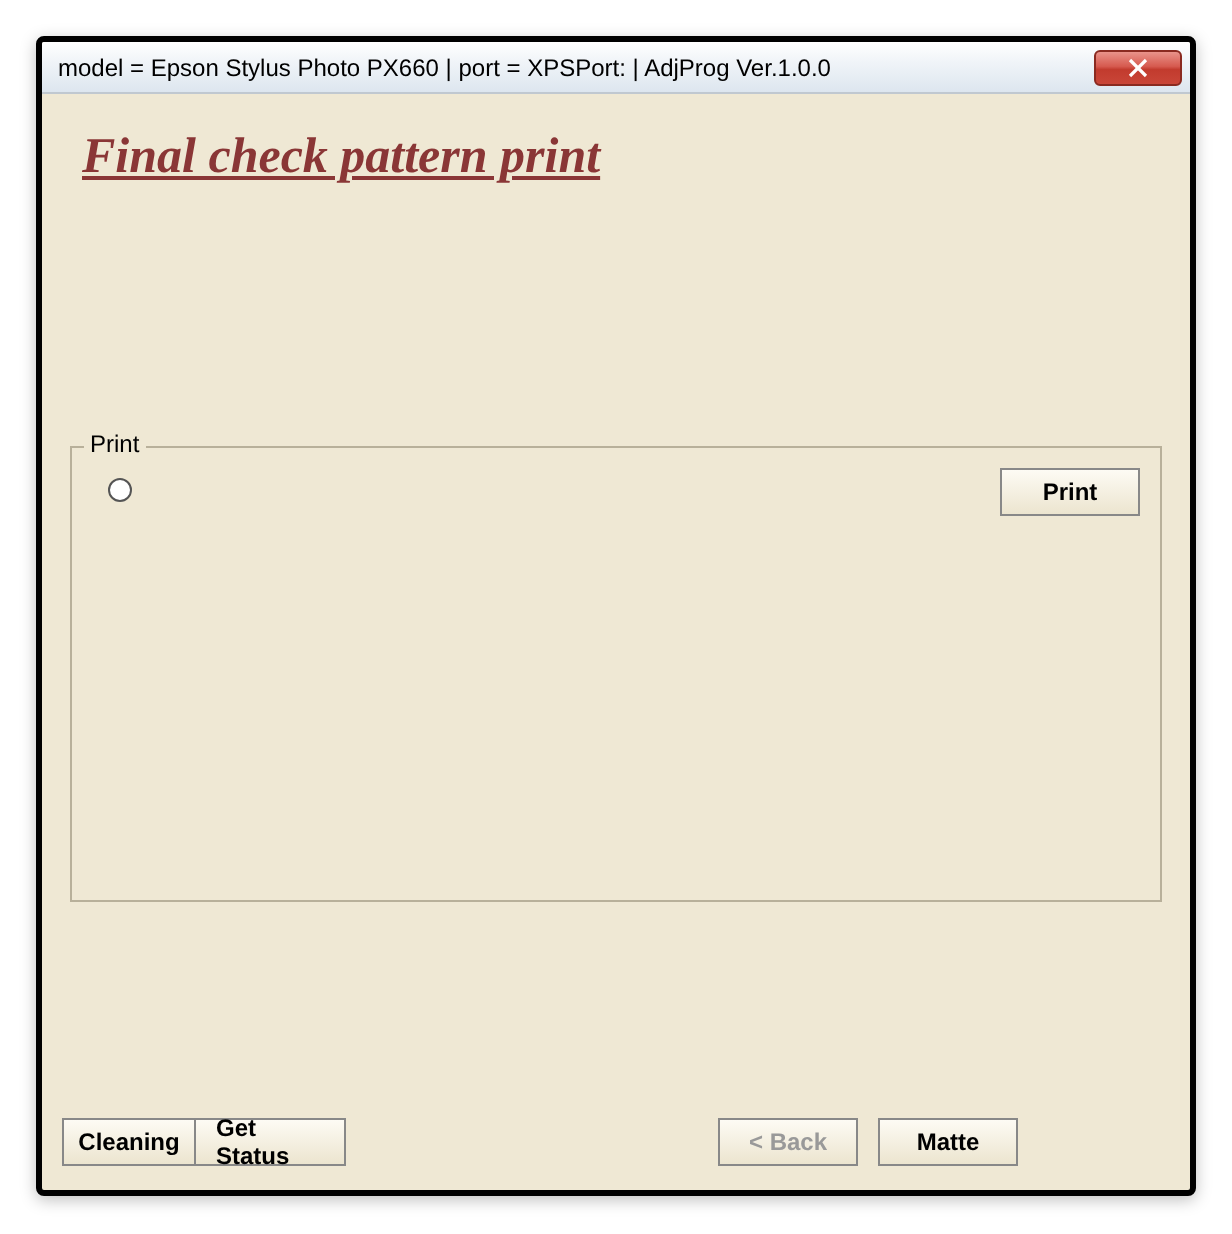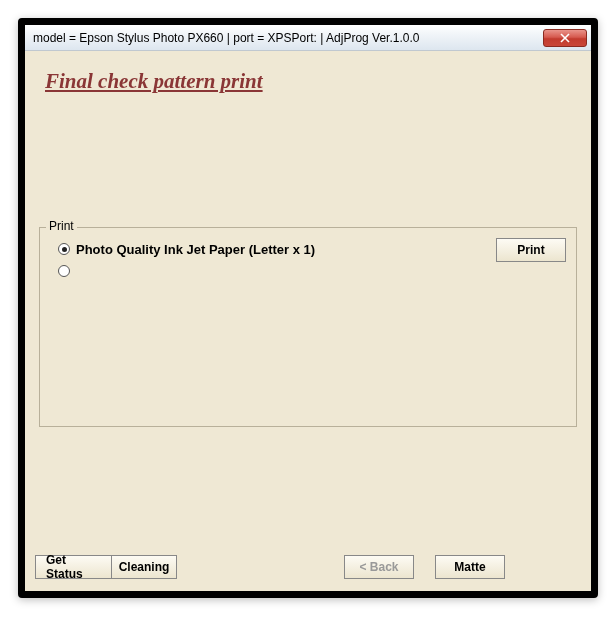--- a/index.html
+++ b/index.html
@@ -11,21 +11,21 @@
     width: 616px;
     height: 617px;
     overflow: hidden;
   }
   .window {
     position: absolute;
     left: 18px;
     top: 18px;
     width: 580px;
     height: 580px;
-    border: 7px solid #000000;
+    border: 3px solid #000000;
     border-radius: 4px;
     background: #efe8d4;
     box-shadow: 0 2px 8px rgba(0,0,0,0.25);
     overflow: hidden;
   }
   .titlebar {
     height: 26px;
     background: linear-gradient(to bottom, #ffffff 0%, #f0f4f8 40%, #dde6ef 100%);
     border-bottom: 1px solid #c0c8d0;
     display: flex;
@@ -56,33 +56,33 @@
     left: 6px;
     right: 6px;
     top: 30px;
     bottom: 6px;
     background: #efe8d4;
   }
   .heading {
     position: absolute;
     left: 14px;
     top: 14px;
-    font-size: 21px;
+    font-size: 25px;
     font-weight: bold;
     font-style: italic;
     text-decoration: underline;
     color: #8a3636;
     font-family: "Times New Roman", Georgia, serif;
   }
   .groupbox {
     position: absolute;
     left: 8px;
     right: 8px;
     top: 172px;
-    height: 200px;
+    height: 228px;
     border: 1px solid #b8b09a;
   }
   .group-legend {
     position: absolute;
     top: -9px;
     left: 6px;
     background: #efe8d4;
     padding: 0 3px;
     font-size: 12px;
     color: #000;
@@ -162,21 +162,21 @@
     bottom: 0;
     display: flex;
   }
   .bottom-left .btn { border-right: none; }
   .bottom-left .btn:last-child { border-right: 1px solid #888; }
   .bottom-right {
     position: absolute;
     right: 80px;
     bottom: 0;
     display: flex;
-    gap: 21px;
+    gap: 10px;
   }
   .bottom-right .btn { width: 70px; }
 </style>
 </head>
 <body>
 
 <div class="window">
 
   <div class="titlebar">
     <span class="titlebar-text">model = Epson Stylus Photo PX660 | port = XPSPort: | AdjProg Ver.1.0.0</span>
@@ -190,40 +190,36 @@
 
   <div class="client">
 
     <div class="heading">Final check pattern print</div>
 
     <div class="groupbox">
       <span class="group-legend">Print</span>
 
       <div class="radio-list">
         <div class="radio-item">
-          <span class="radio-dot checked"></span>
-          <span>Photo Quality Ink Jet Paper (Letter x 1)</span>
-        </div>
-        <div class="radio-item">
           <span class="radio-dot"></span>
         </div>
       </div>
 
       <div class="btn print-btn">
         <span>Print</span>
       </div>
     </div>
 
     <div class="bottom-row">
       <div class="bottom-left">
+        <div class="btn" style="width:66px">
+          <span>Cleaning</span>
+        </div>
         <div class="btn" style="width:76px">
           <span>Get Status</span>
-        </div>
-        <div class="btn" style="width:66px">
-          <span>Cleaning</span>
         </div>
       </div>
       <div class="bottom-right">
         <div class="btn disabled">
           <span>&lt; Back</span>
         </div>
         <div class="btn">
           <span>Matte</span>
         </div>
       </div>

